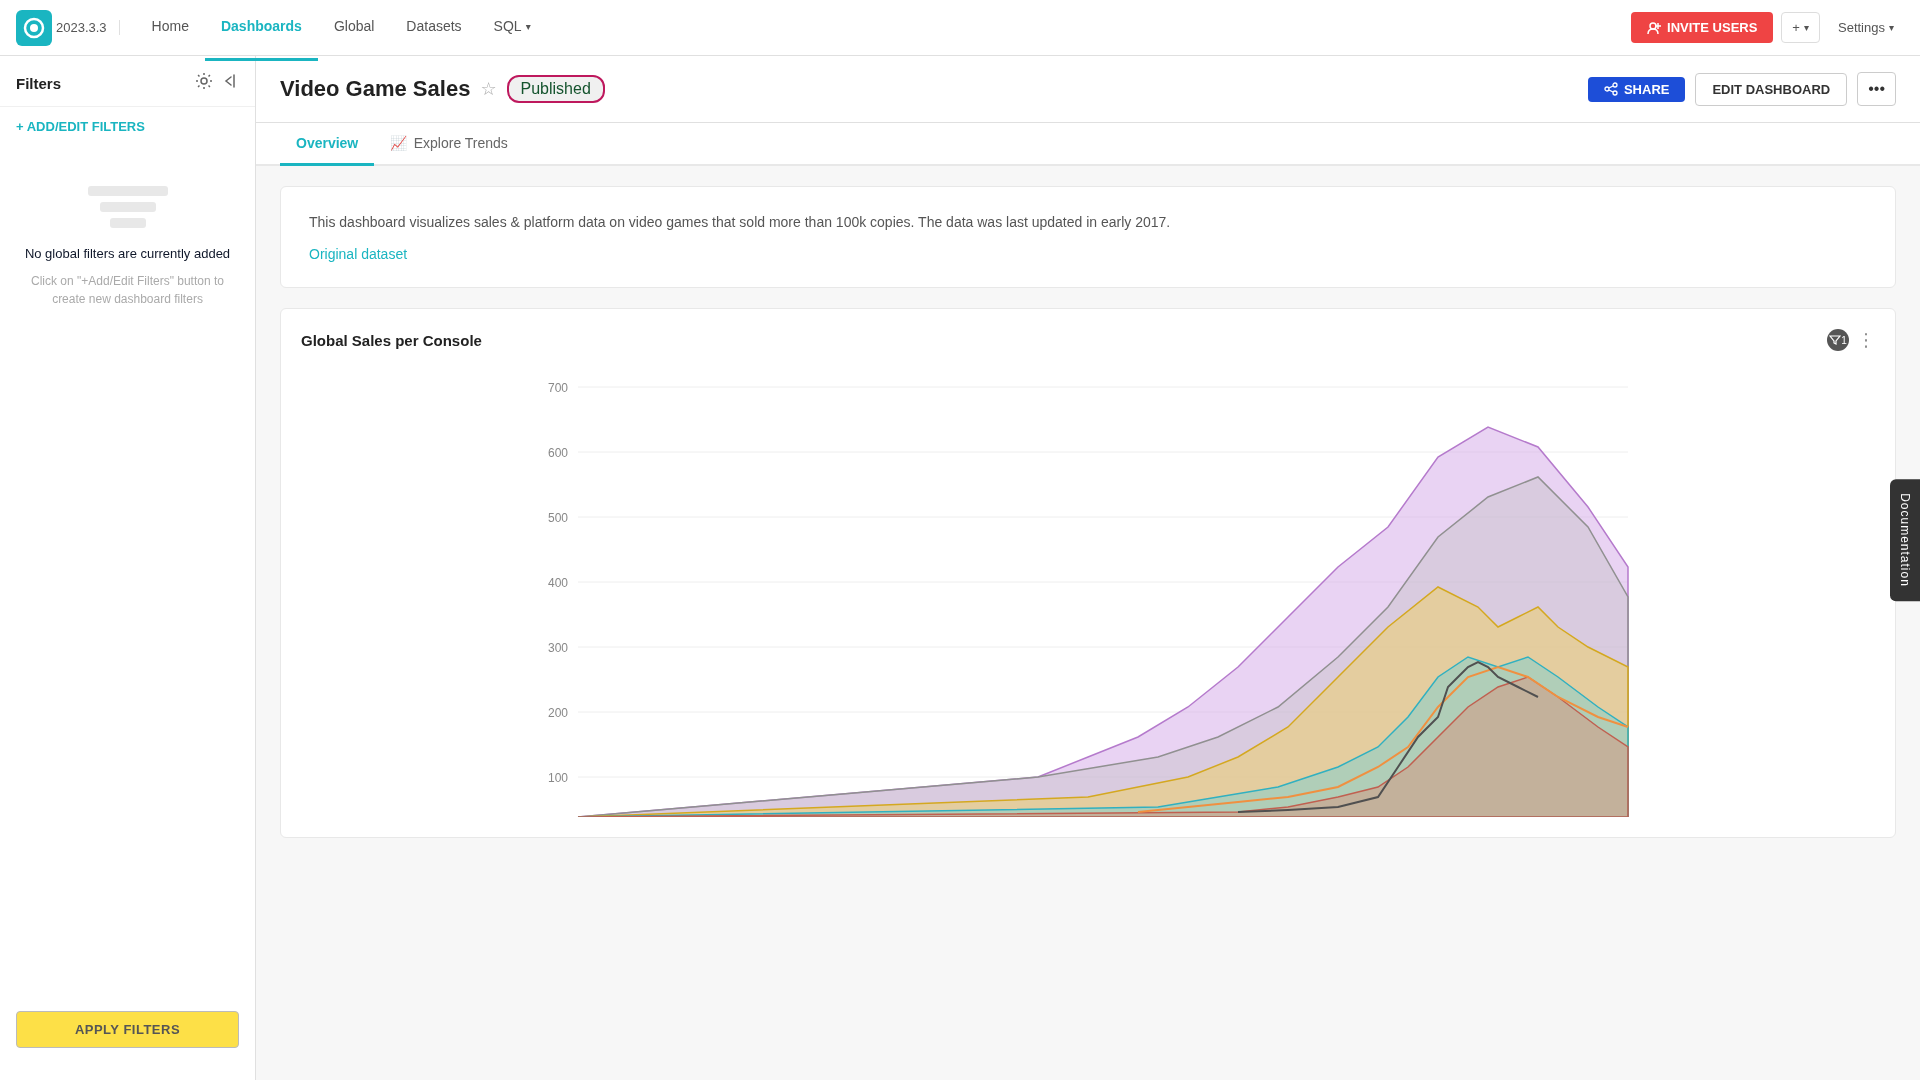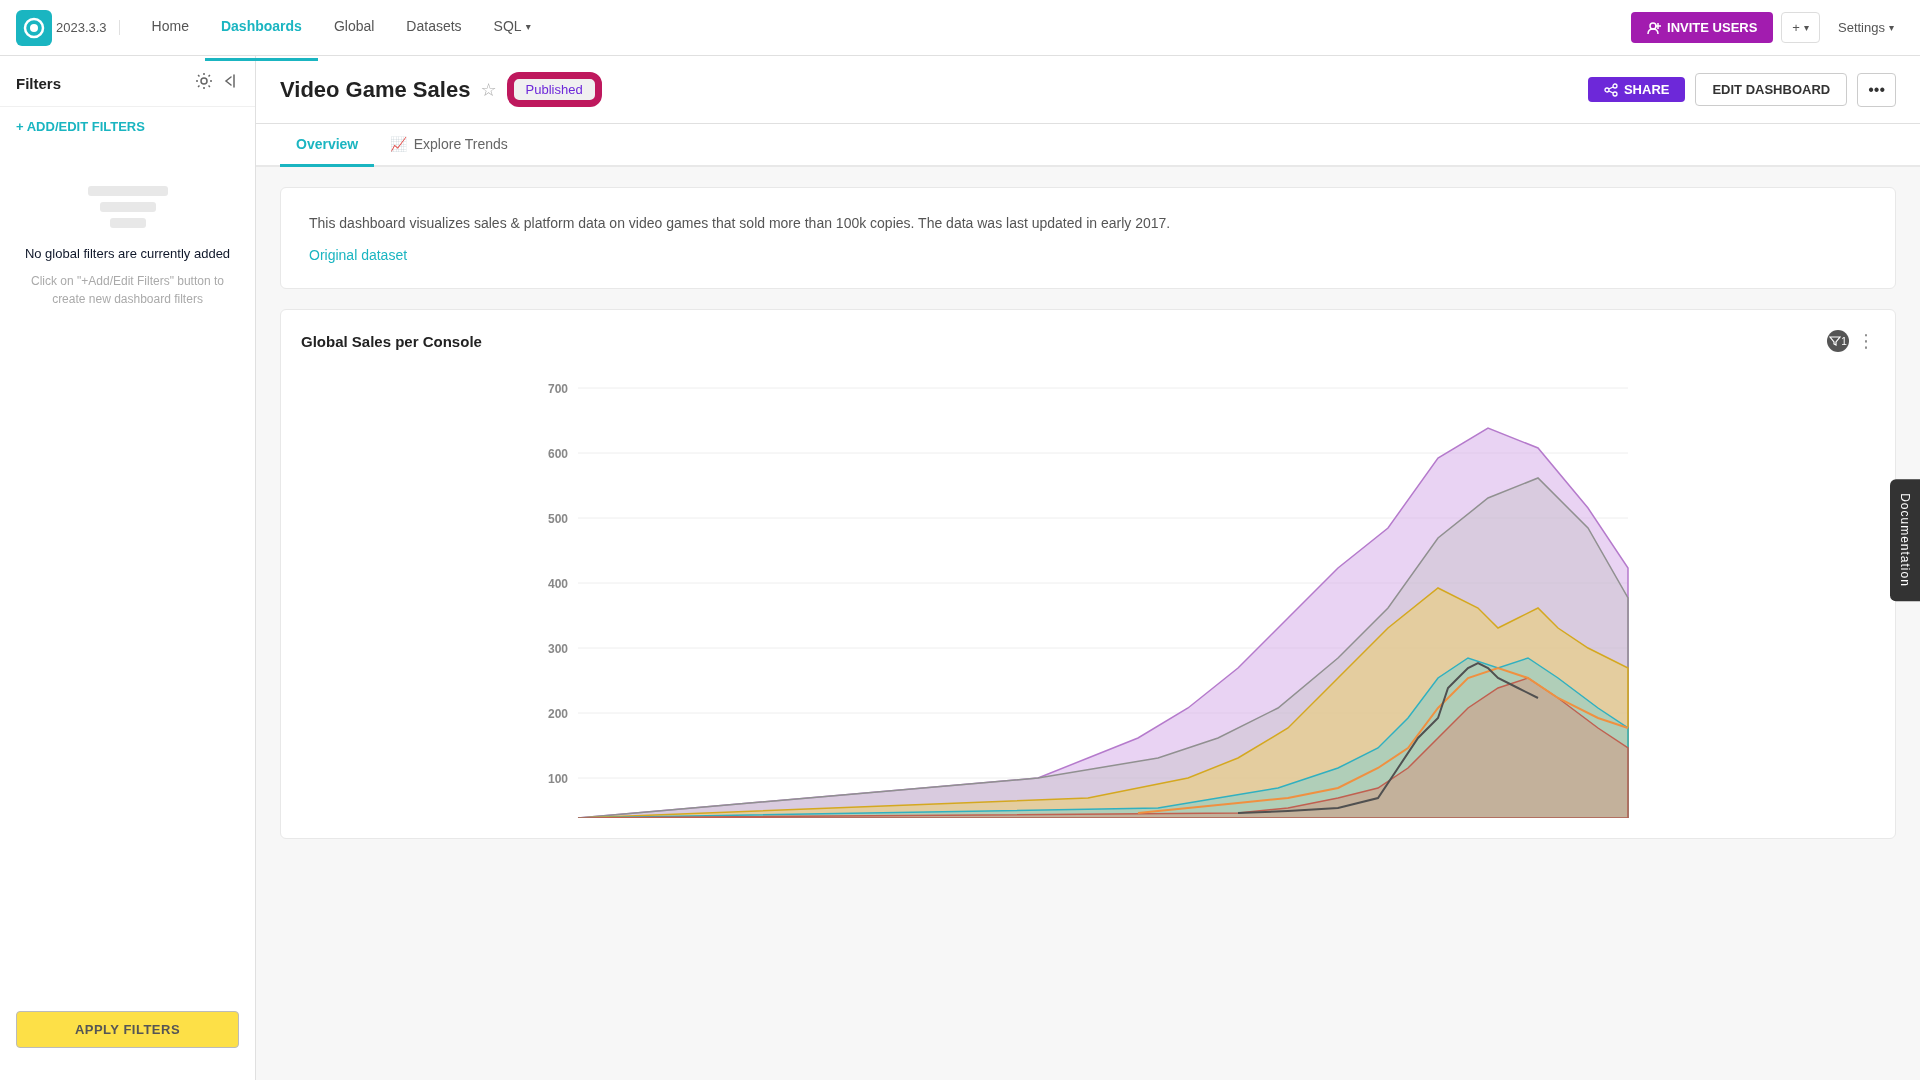--- a/index.html
+++ b/index.html
@@ -24,21 +24,21 @@
     .nav-item {
       padding: 0 16px; height: 67px; display: flex; align-items: center;
       font-size: 14px; color: #555; cursor: pointer; position: relative; white-space: nowrap;
       border-bottom: 3px solid transparent;
     }
     .nav-item.active { color: #1ab5c1; border-bottom: 3px solid #1ab5c1; font-weight: 600; }
     .nav-item .chevron { font-size: 10px; margin-left: 4px; }
     .nav-right { display: flex; align-items: center; gap: 8px; margin-left: auto; }
     .invite-btn {
       display: flex; align-items: center; gap: 6px;
-      background: #a21caf; color: #fff; border: none; border-radius: 4px;
+      background: #ef4444; color: #fff; border: none; border-radius: 4px;
       padding: 8px 16px; font-size: 13px; font-weight: 600; cursor: pointer; white-space: nowrap;
     }
     .plus-btn {
       display: flex; align-items: center; gap: 2px;
       background: transparent; color: #555; border: 1px solid #ddd; border-radius: 4px;
       padding: 7px 10px; font-size: 13px; cursor: pointer;
     }
     .settings-btn {
       background: transparent; color: #555; border: none;
       padding: 7px 10px; font-size: 13px; cursor: pointer;
@@ -93,27 +93,27 @@
     
     .dashboard-header {
       background: #fff; padding: 16px 24px;
       display: flex; align-items: center; justify-content: space-between;
       border-bottom: 1px solid #e0e0e0;
     }
     .dashboard-title-row { display: flex; align-items: center; gap: 10px; }
     .dashboard-title { font-size: 22px; font-weight: 700; color: #222; }
     .star-icon { color: #aaa; font-size: 18px; cursor: pointer; }
     .published-badge {
-      background: #f0f0f0; color: #6d28d9; border: 7px solid #be185d;
-      padding: 3px 12px; border-radius: 12px; font-size: 13px; font-weight: 500;
+      background: #f0f0f0; color: #14532d; border: 2px solid #be185d;
+      padding: 3px 12px; border-radius: 12px; font-size: 16px; font-weight: 500;
     }
     .dashboard-actions { display: flex; gap: 10px; align-items: center; }
     .share-btn {
       display: flex; align-items: center; gap: 6px;
-      background: #6d28d9; color: #fff; border: none; border-radius: 4px;
+      background: #1d4ed8; color: #fff; border: none; border-radius: 4px;
       padding: 5px 16px; font-size: 13px; font-weight: 600; cursor: pointer;
     }
     .edit-btn {
       background: #fff; color: #333; border: 1px solid #ccc;
       padding: 8px 16px; border-radius: 4px; font-size: 13px; font-weight: 600; cursor: pointer;
     }
     .more-btn {
       background: #fff; color: #333; border: 1px solid #ccc;
       padding: 7px 10px; border-radius: 4px; font-size: 16px; cursor: pointer;
     }
@@ -156,21 +156,21 @@
     .chart-filter-badge {
       background: #555; color: #fff; border-radius: 50%;
       width: 22px; height: 22px; display: flex; align-items: center; justify-content: center;
       font-size: 11px; cursor: pointer;
     }
     .chart-more-btn {
       background: none; border: none; font-size: 18px; color: #888; cursor: pointer;
     }
 
     
-    .chart-area { width: 100%; height: 450px; position: relative; font-weight: bold; }
+    .chart-area { width: 100%; height: 450px; position: relative; }
     svg.chart-svg { width: 100%; height: 100%; }
 
     
     .doc-tab {
       position: fixed; right: 0; top: 50%; transform: translateY(-50%);
       background: #333; color: #fff; writing-mode: vertical-rl;
       text-orientation: mixed; font-size: 12px; padding: 14px 8px;
       border-radius: 6px 0 0 6px; cursor: pointer; z-index: 100;
       letter-spacing: 1px;
     }

